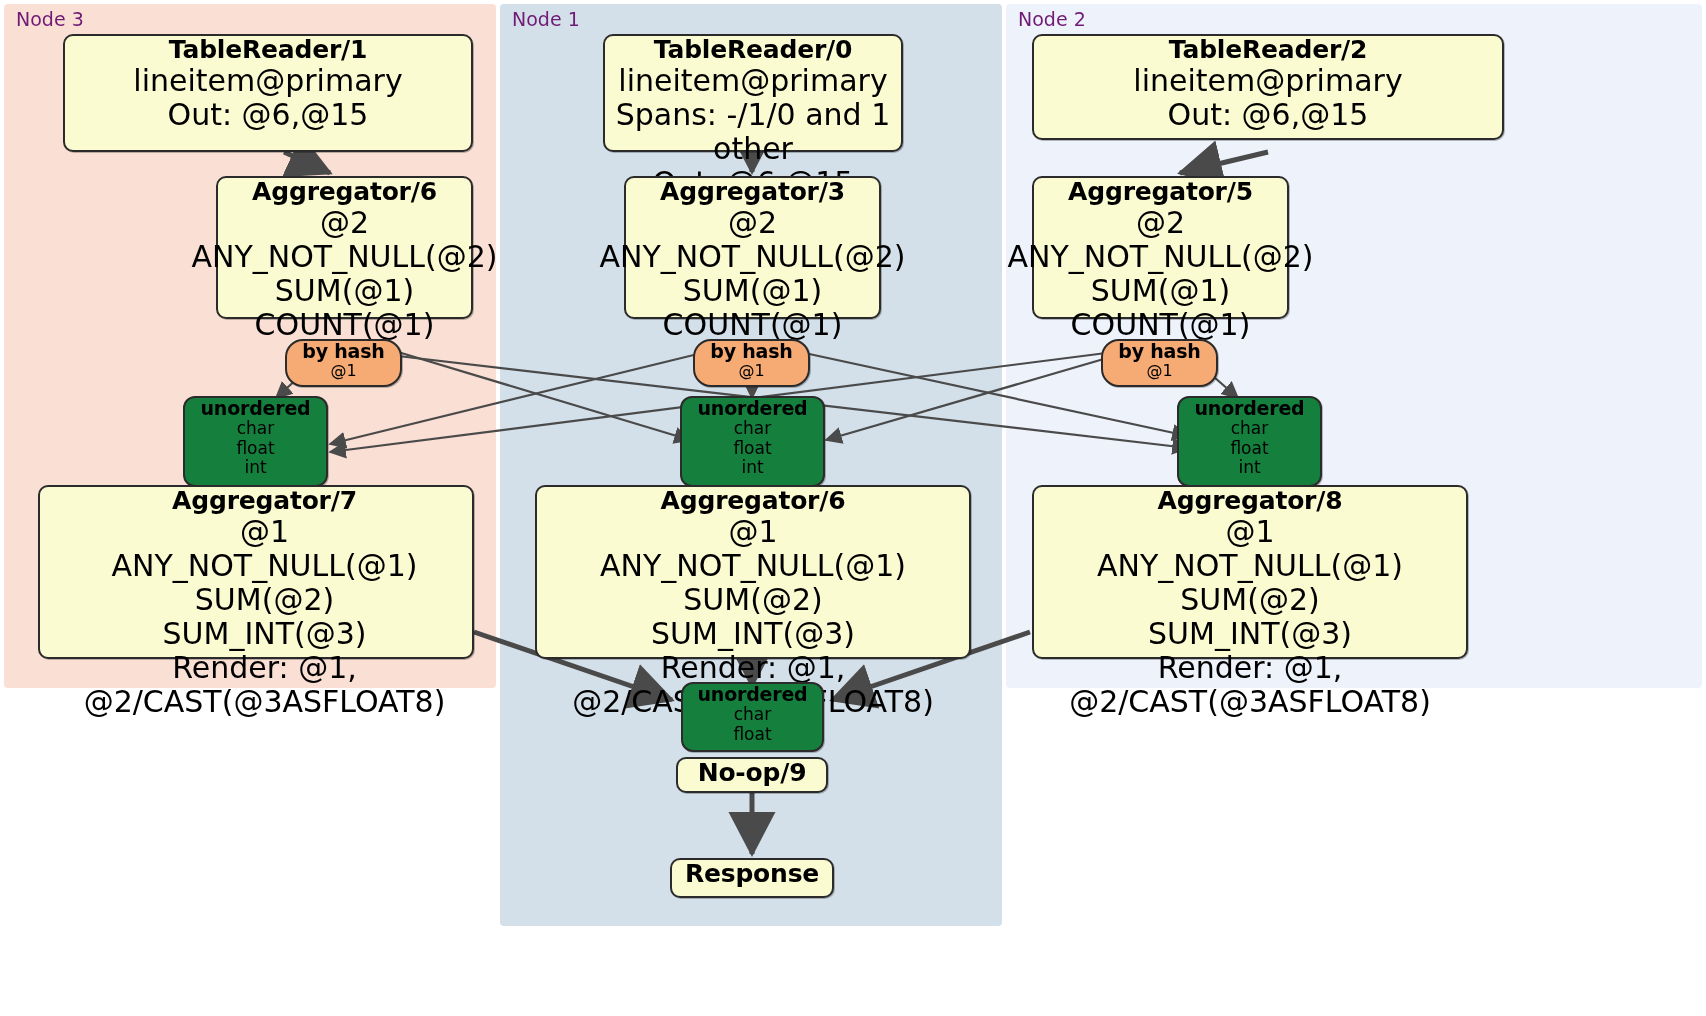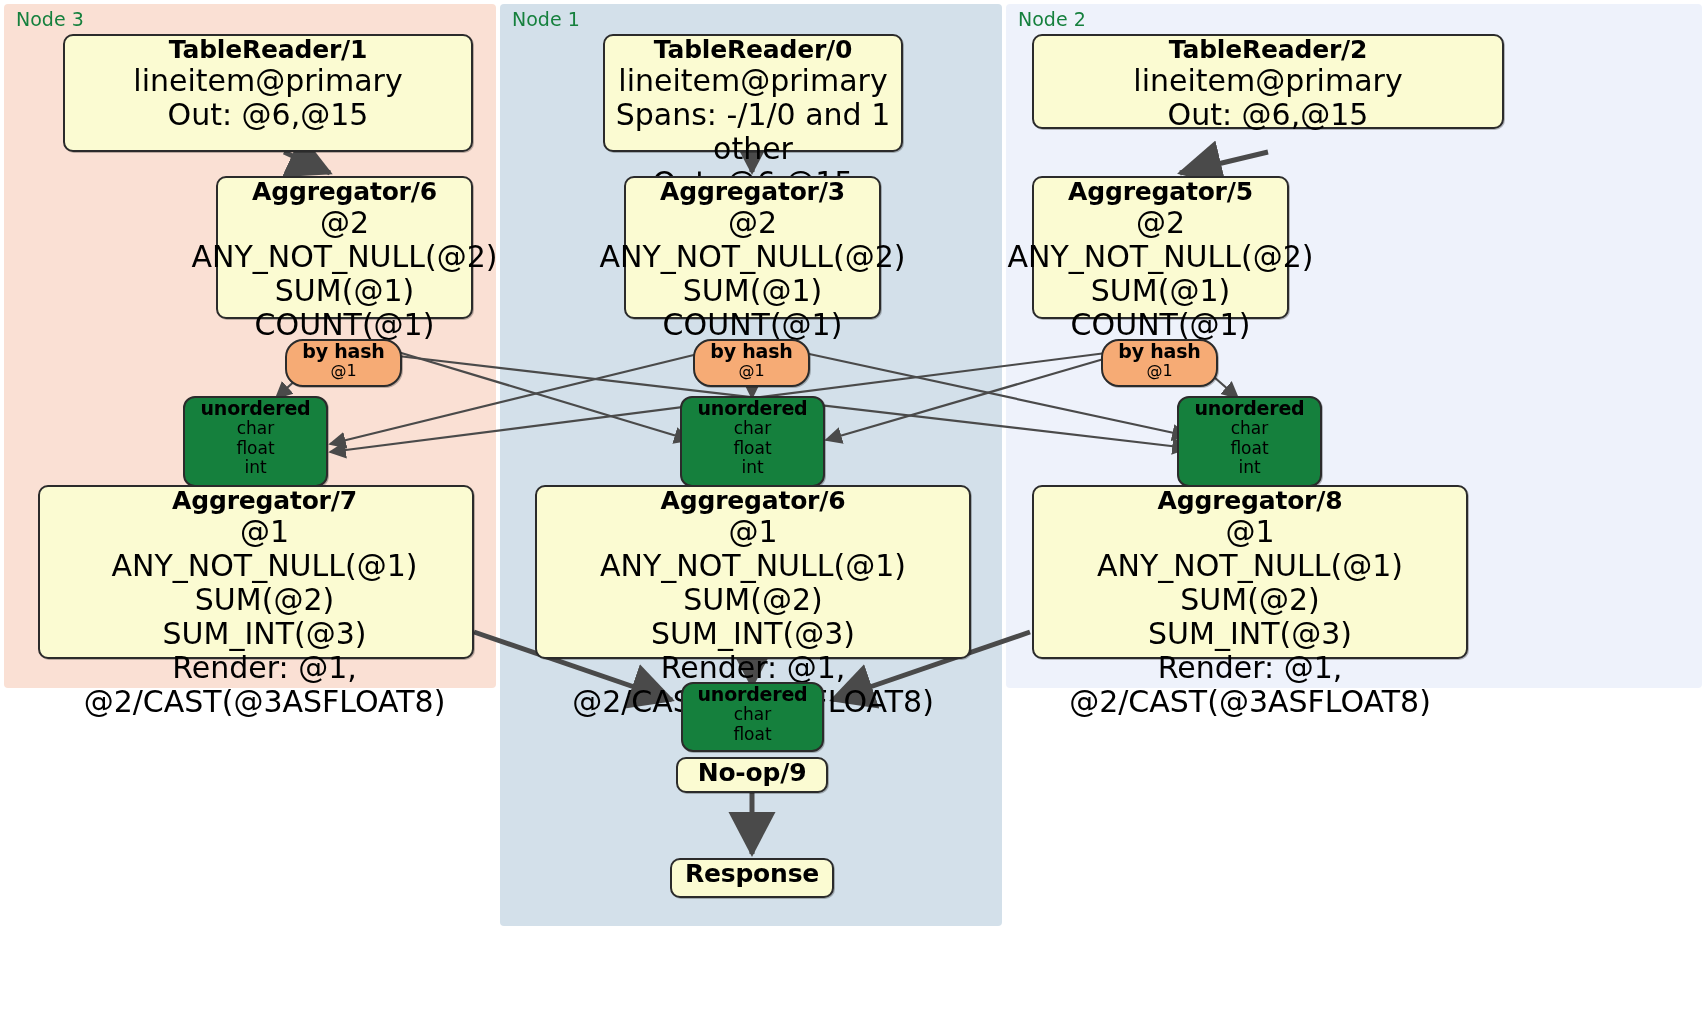--- a/index.html
+++ b/index.html
@@ -15,21 +15,21 @@
     font-family: "DejaVu Sans", "Liberation Sans", sans-serif;
     overflow: hidden;
   }
   .panel {
     position: absolute;
     border-radius: 4px;
   }
   .panel-label {
     position: absolute;
     font-size: 19px;
-    color: #15803d;
+    color: #701a75;
     font-family: "DejaVu Sans", "Liberation Sans", sans-serif;
     white-space: nowrap;
   }
   svg.edges {
     position: absolute;
     left: 0;
     top: 0;
     width: 1706px;
     height: 1016px;
     pointer-events: none;
@@ -137,21 +137,21 @@
     <div class="n-line">Out: @6,@15</div>
   </div>
 
   <div class="node proc" style="left:603px; top:34px; width:300px; height:118px;">
     <div class="n-title">TableReader/0</div>
     <div class="n-line">lineitem@primary</div>
     <div class="n-line">Spans: -/1/0 and 1 other</div>
     <div class="n-line">Out: @6,@15</div>
   </div>
 
-  <div class="node proc" style="left:1032px; top:34px; width:472px; height:95px;">
+  <div class="node proc" style="left:1032px; top:34px; width:472px; height:106px;">
     <div class="n-title">TableReader/2</div>
     <div class="n-line">lineitem@primary</div>
     <div class="n-line">Out: @6,@15</div>
   </div>
 
   <div class="node proc" style="left:216px; top:176px; width:257px; height:143px;">
     <div class="n-title">Aggregator/6</div>
     <div class="n-line">@2</div>
     <div class="n-line">ANY_NOT_NULL(@2)</div>
     <div class="n-line">SUM(@1)</div>

